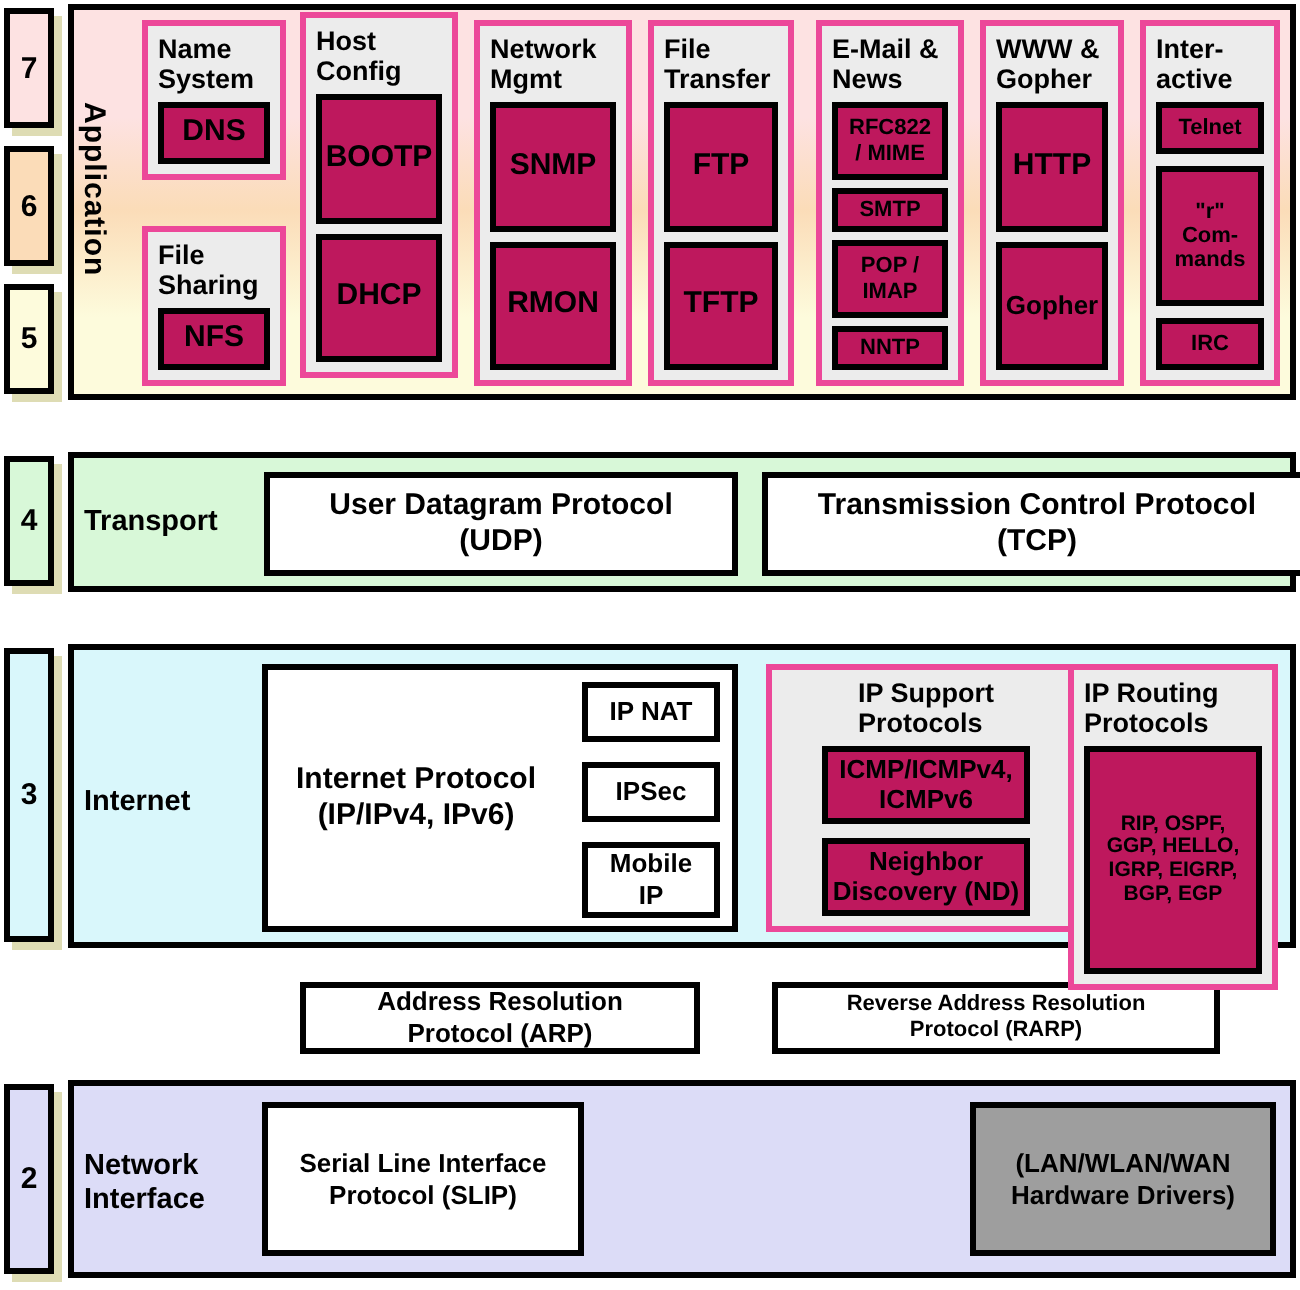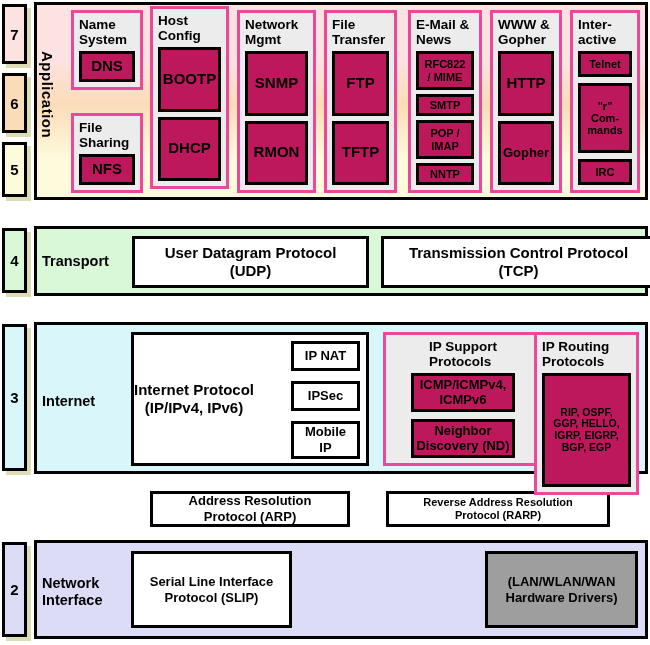--- a/index.html
+++ b/index.html
@@ -258,21 +258,21 @@
   <div class="free-proto" style="left:132px; top:236px; width:237px; height:52px; font-size:15px;">User Datagram Protocol
 (UDP)</div>
 
   <div class="free-proto" style="left:381px; top:236px; width:275px; height:52px; font-size:15px;">Transmission Control Protocol
 (TCP)</div>
 
   <div class="layer-band" style="left:34px; top:322px; width:614px; height:152px; background:#d9f7fb;"></div>
 
   <div class="layer-name above-wm" style="left:42px; top:391px; width:86px; height:20px;">Internet</div>
 
-  <div class="free-proto above-wm" style="left:131px; top:332px; width:238px; height:134px; font-size:15px; justify-content:flex-start; ">Internet Protocol
+  <div class="free-proto above-wm" style="left:131px; top:332px; width:238px; height:134px; font-size:15px; justify-content:flex-start; padding-left:14px;">Internet Protocol
 (IP/IPv4, IPv6)</div>
 
   <div class="free-proto above-wm" style="left:291px; top:341px; width:69px; height:30px; font-size:13px;">IP NAT</div>
   <div class="free-proto above-wm" style="left:291px; top:381px; width:69px; height:30px; font-size:13px;">IPSec</div>
   <div class="free-proto above-wm" style="left:291px; top:421px; width:69px; height:38px; font-size:13px;">Mobile
 IP</div>
 
   <div class="group-box above-wm" style="left:383px; top:332px; width:160px; height:134px;align-items:center;">
     <div class="group-title">IP Support
 Protocols</div>

